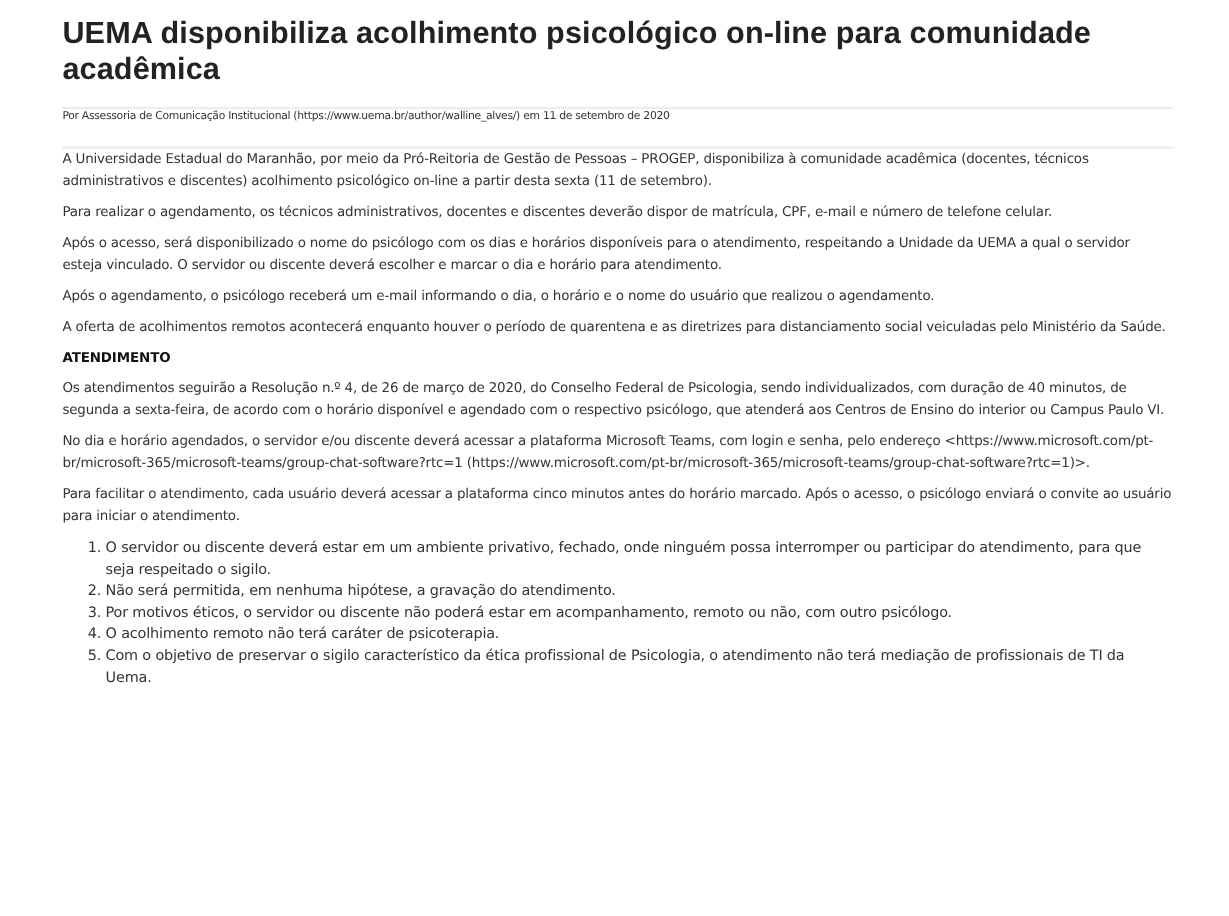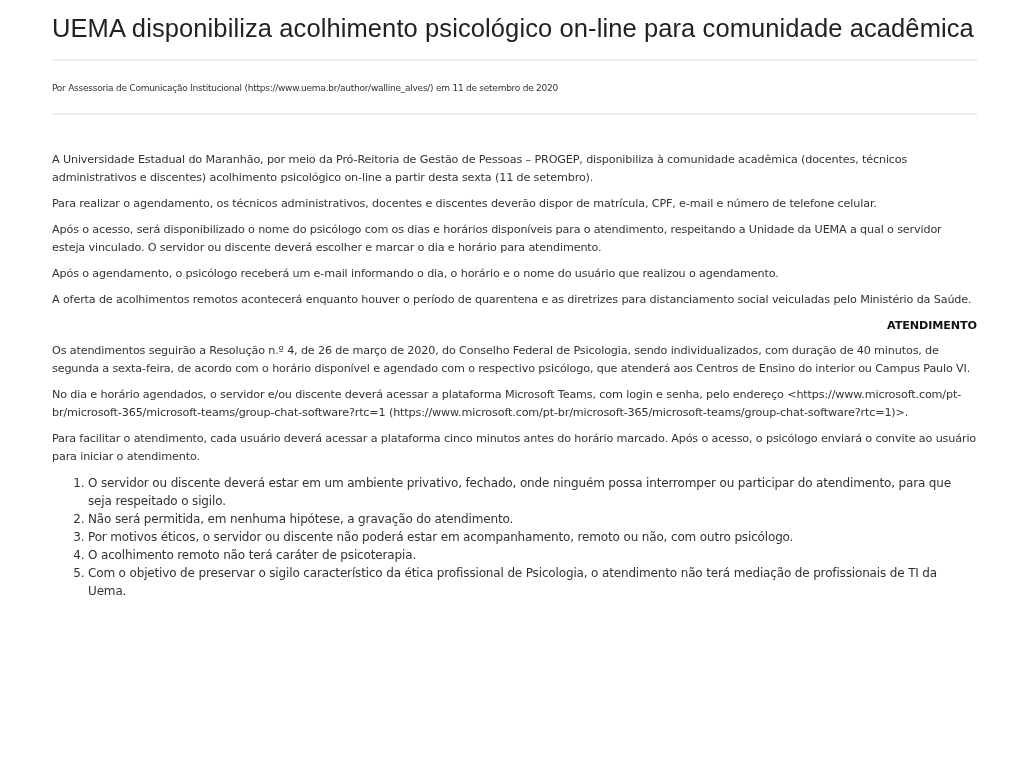--- a/index.html
+++ b/index.html
@@ -14,61 +14,58 @@
       font-family: "DejaVu Sans", "Liberation Sans", sans-serif;
       color: #333333;
     }
     .article {
       position: relative;
       margin-left: 52px;
       width: 925px;
     }
     .title {
       font-family: "Liberation Sans", "DejaVu Sans", sans-serif;
-      font-weight: 400;
+      font-weight: 700;
       font-size: 25.5px;
       line-height: 30px;
       color: #222222;
       margin: 0;
       padding-top: 13px;
       letter-spacing: 0.1px;
     }
     .divider {
       height: 2px;
       background: #ededed;
       border: 0;
       margin: 0;
     }
     .divider.top { margin-top: 16px; }
     .byline {
       font-size: 9px;
       line-height: 12px;
       color: #333333;
-      padding-top: 21px;
       padding-bottom: 19px;
       letter-spacing: -0.25px;
       white-space: nowrap;
     }
     .body-text {
-      padding-top: 36px;
     }
     .body-text p {
       margin: 0 0 8px 0;
       font-size: 11.2px;
       line-height: 18px;
       letter-spacing: -0.15px;
     }
     .body-text h3 {
       margin: 0 0 7px 0;
       font-size: 11.2px;
       line-height: 18px;
       font-weight: bold;
       color: #111111;
       letter-spacing: -0.1px;
-      text-align: right;
     }
     .body-text ol {
       margin: 0;
       padding-left: 36px;
     }
     .body-text ol li {
       font-size: 12px;
       line-height: 18px;
       letter-spacing: -0.15px;
       padding-left: 0;

